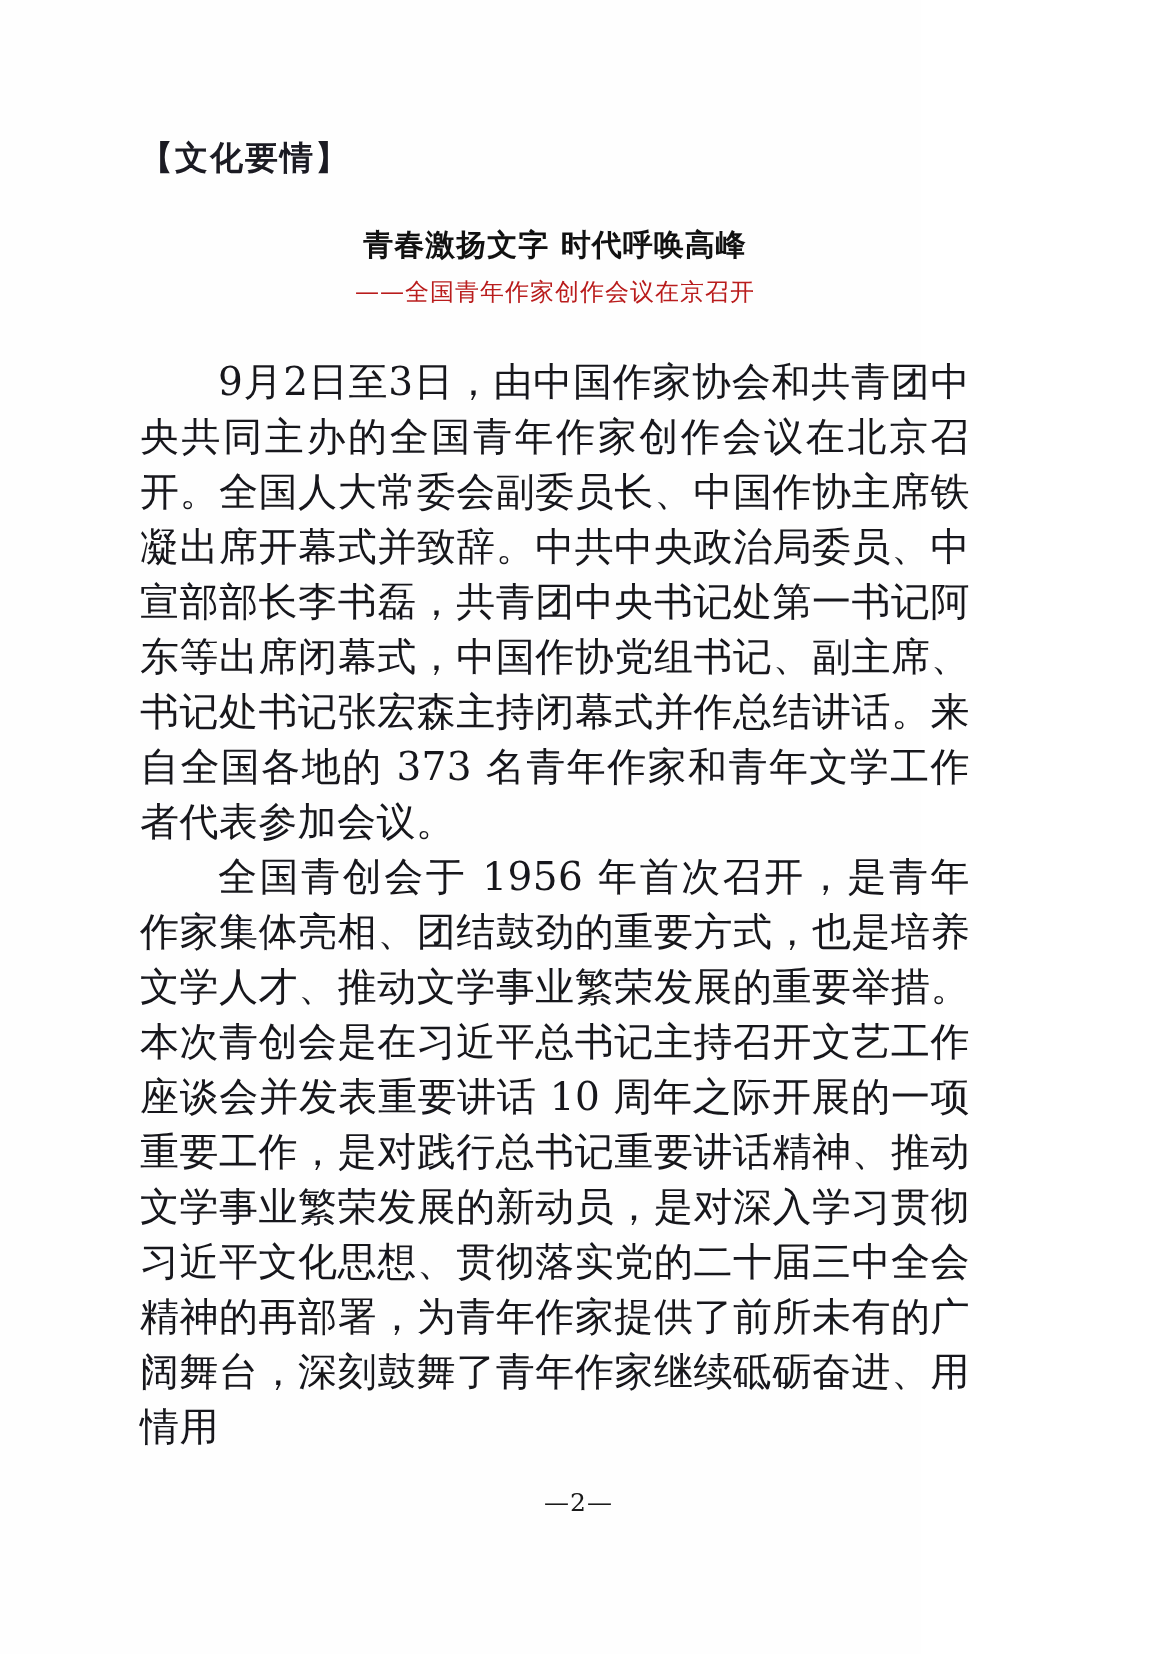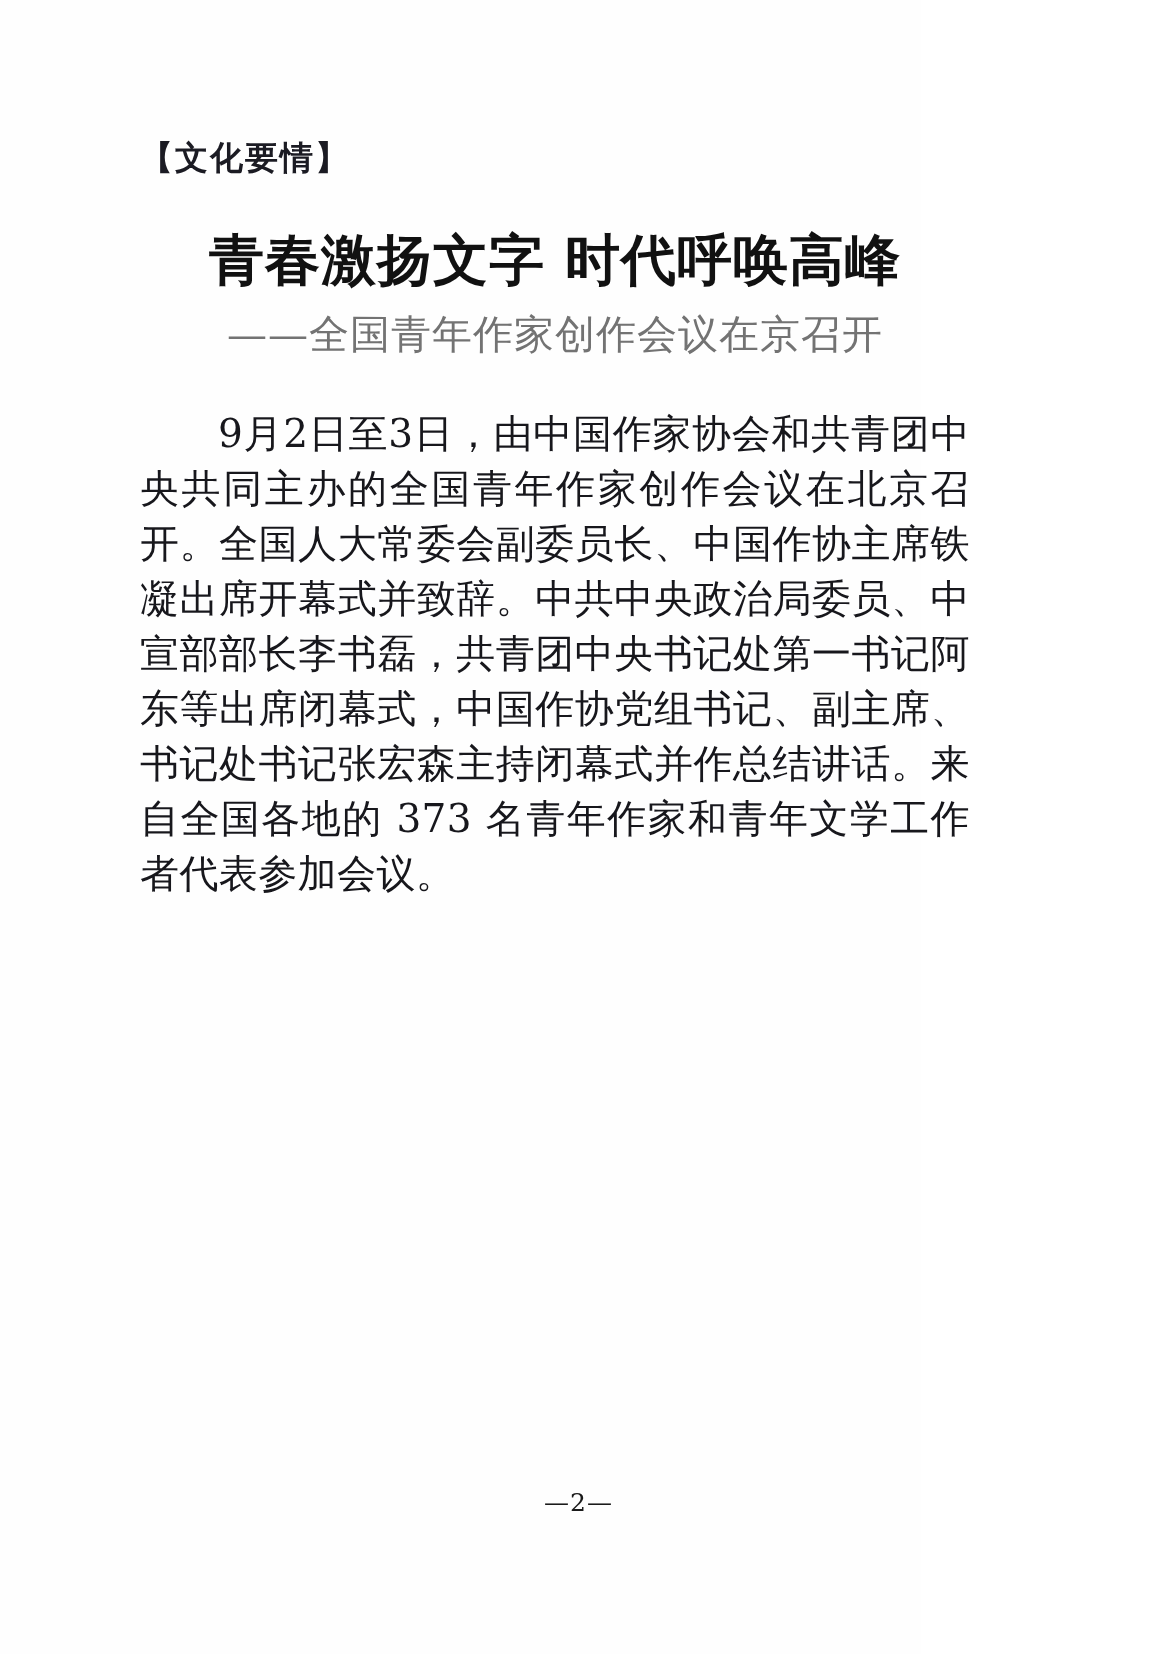--- a/index.html
+++ b/index.html
@@ -40,33 +40,33 @@
     color: #1b1b23;
     line-height: 1.2;
   }
 
   
   .headline {
     margin-top: 48px;
     text-align: center;
     font-family: "DejaVu Serif", "Liberation Serif", serif;
     font-weight: bold;
-    font-size: 55px;
+    font-size: 30px;
     letter-spacing: 1px;
     color: #111111;
     line-height: 1.25;
   }
   .subheadline {
     margin-top: 14px;
     text-align: center;
     font-family: "DejaVu Serif", "Liberation Serif", serif;
     font-weight: normal;
-    font-size: 40px;
+    font-size: 24px;
     letter-spacing: 1px;
-    color: #737373;
+    color: #b91c1c;
     line-height: 1.3;
   }
 
   
   .body-block {
     margin-top: 46px;
   }
   .para {
     font-family: "DejaVu Serif", "Liberation Serif", serif;
     font-size: 39px;
@@ -102,18 +102,19 @@
   <div class="content">
 
     <div class="section-tag">【文化要情】</div>
 
     <div class="headline">青春激扬文字 时代呼唤高峰</div>
 
     <div class="subheadline">——全国青年作家创作会议在京召开</div>
 
     <div class="body-block">
       <p class="para">9月2日至3日，由中国作家协会和共青团中央共同主办的全国青年作家创作会议在北京召开。全国人大常委会副委员长、中国作协主席铁凝出席开幕式并致辞。中共中央政治局委员、中宣部部长李书磊，共青团中央书记处第一书记阿东等出席闭幕式，中国作协党组书记、副主席、书记处书记张宏森主持闭幕式并作总结讲话。来自全国各地的 373 名青年作家和青年文学工作者代表参加会议。</p>
+      <p class="para">全国青创会于 1956 年首次召开，是青年作家集体亮相、团结鼓劲的重要方式，也是培养文学人才、推动文学事业繁荣发展的重要举措。本次青创会是在习近平总书记主持召开文艺工作座谈会并发表重要讲话 10 周年之际开展的一项重要工作，是对践行总书记重要讲话精神、推动文学事业繁荣发展的新动员，是对深入学习贯彻习近平文化思想、贯彻落实党的二十届三中全会精神的再部署，为青年作家提供了前所未有的广阔舞台，深刻鼓舞了青年作家继续砥砺奋进、用情用</p>
     </div>
 
   </div>
 
   <div class="page-number">—2—</div>
 </div>
 
 </body></html>

